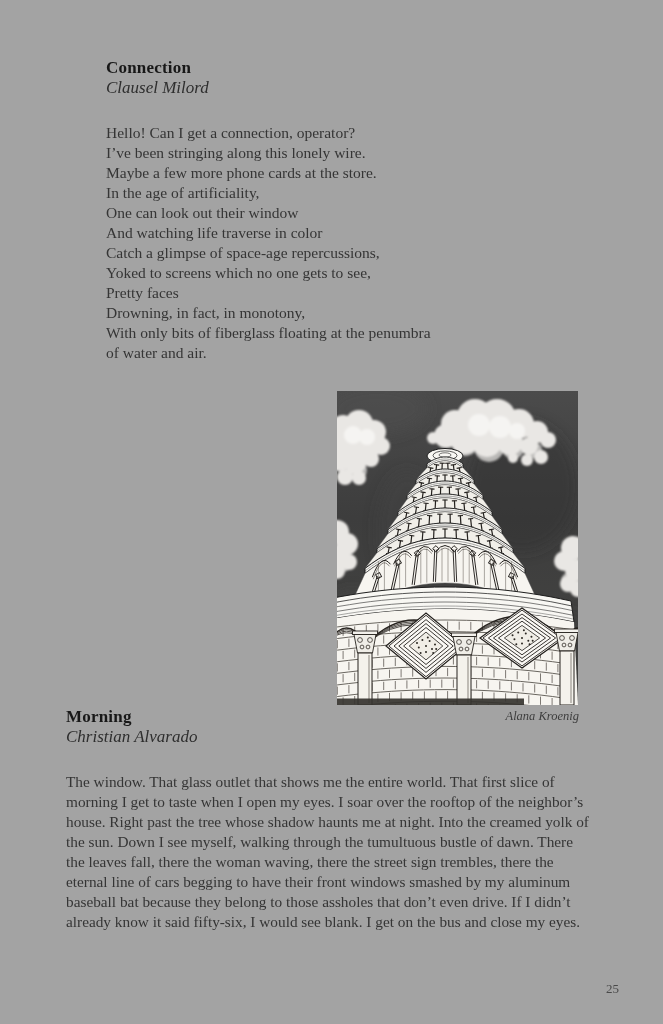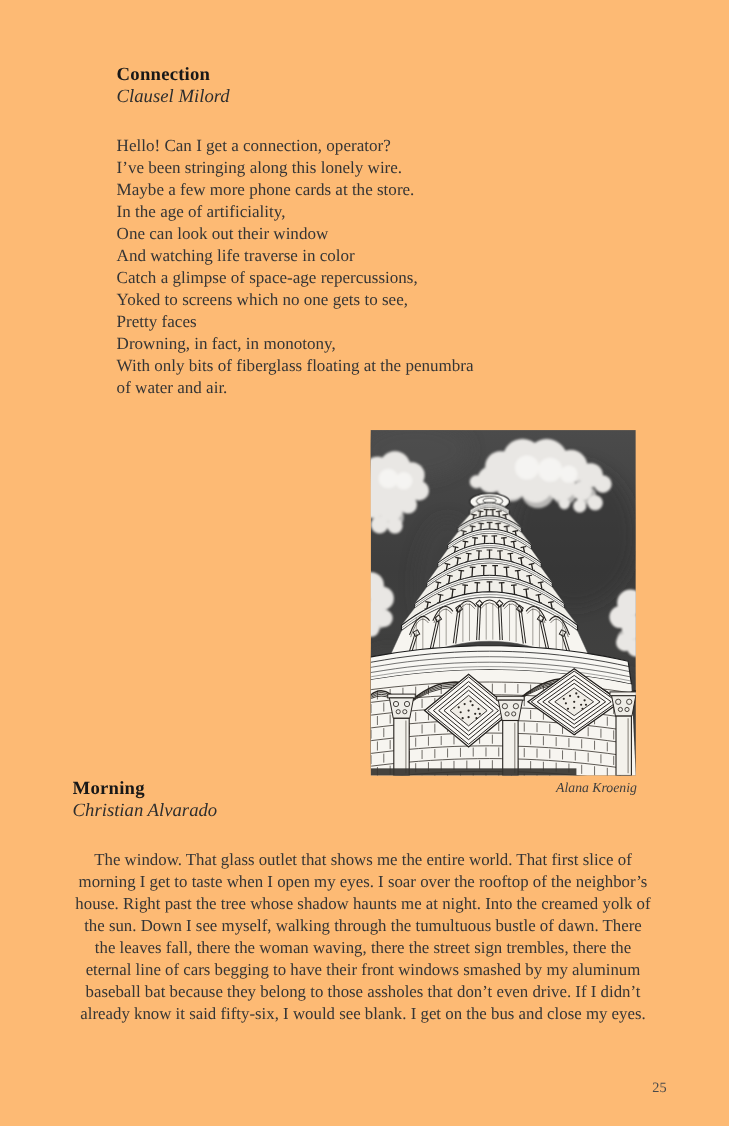--- a/index.html
+++ b/index.html
@@ -1,29 +1,29 @@
 <!DOCTYPE html>
 <html><head>
 <meta charset="utf-8">
 <style>
   html,body{margin:0;padding:0;background:#e9e9e9;}
-  .page{position:relative;width:663px;height:1024px;background:#fdba74;overflow:hidden;
+  .page{position:relative;width:663px;height:1024px;background:#a3a3a3;overflow:hidden;
         font-family:"Liberation Serif","DejaVu Serif",serif;color:#3a3a3a;}
   h2.sec-title{margin:0;font-size:17px;line-height:21px;font-weight:bold;color:#181818;letter-spacing:.2px;}
   .author{font-style:italic;font-size:17px;line-height:20px;color:#2e2e2e;}
   .poem-section{position:absolute;left:106px;top:57px;width:480px;}
   .poem-lines{margin-top:25px;font-size:15.5px;line-height:20px;color:#353535;}
   .poem-line{white-space:nowrap;}
   .artwork{position:absolute;left:337px;top:391px;width:241px;height:314px;margin:0;}
   .artwork svg{display:block;width:100%;height:100%;}
   .credit{position:absolute;left:337px;top:708px;width:242px;text-align:right;
           font-style:italic;font-size:12.5px;line-height:16px;color:#3d3d3d;}
   .prose-section{position:absolute;left:66px;top:706px;width:530px;}
-  .prose-body{margin:25px 0 0 0;width:528px;font-size:15.3px;line-height:20px;color:#353535;text-align:center;}
-  .pagenum{position:absolute;top:981px;right:57px;font-size:13px;color:#4a4a4a;}
+  .prose-body{margin:25px 0 0 0;width:528px;font-size:15.3px;line-height:20px;color:#353535;text-align:left;}
+  .pagenum{position:absolute;top:981px;right:44px;font-size:13px;color:#4a4a4a;}
 </style>
 </head>
 <body>
 
 <div class="page">
 
   <section class="poem-section">
     <h2 class="sec-title">Connection</h2>
     <div class="author">Clausel Milord</div>
     <div class="poem-lines">

